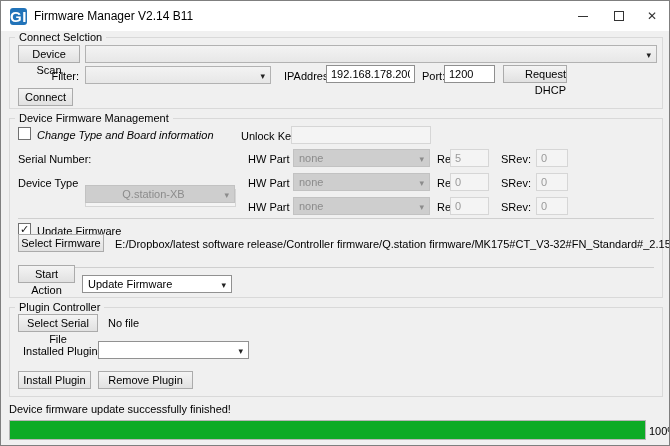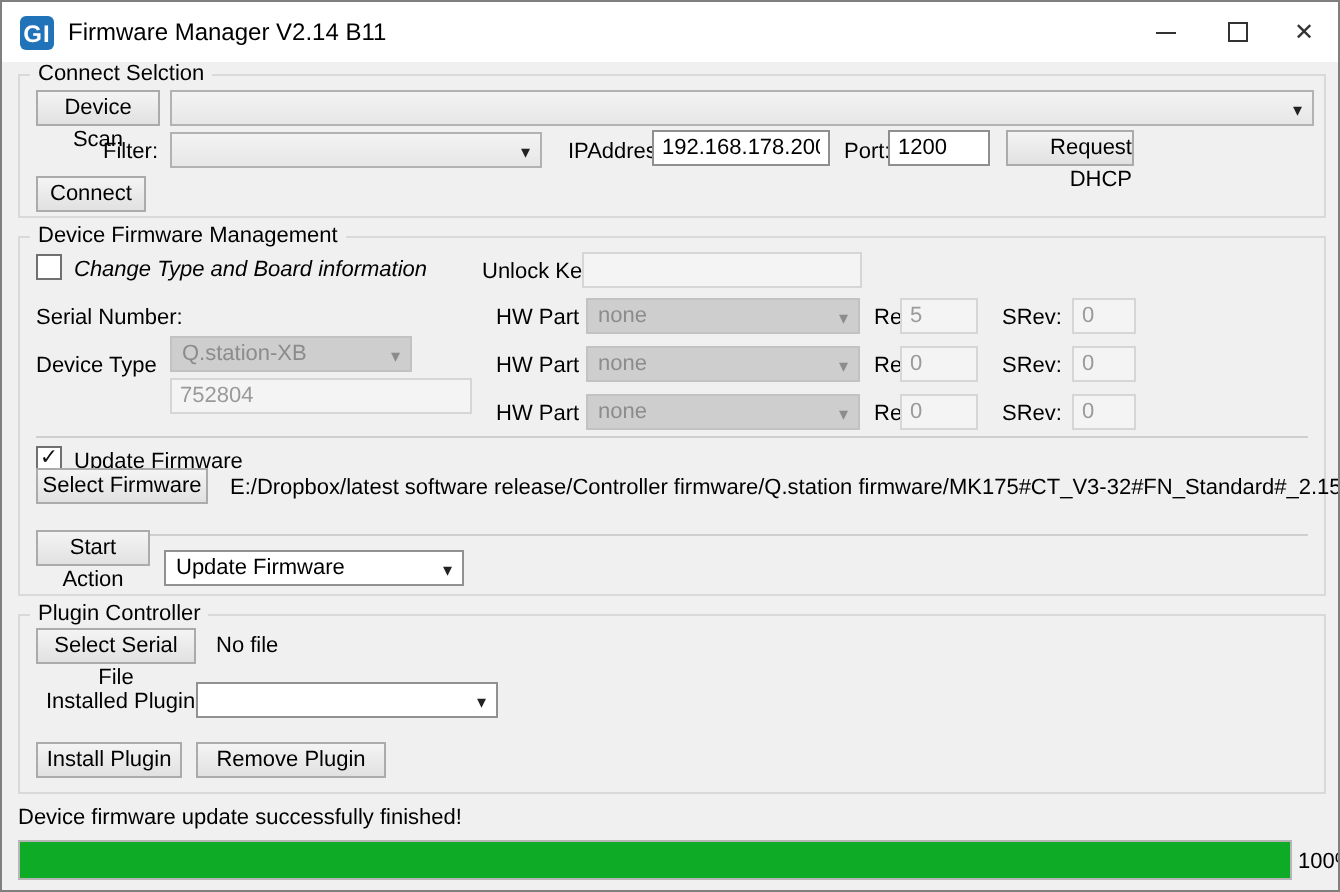--- a/index.html
+++ b/index.html
@@ -4,21 +4,21 @@
 <style>
   html,body{margin:0;padding:0;background:#cfcfcf;}
   .window{position:relative;width:670px;height:446px;background:#f0f0f0;
     border:1px solid #7f7f7f;box-sizing:border-box;overflow:hidden;
     font-family:"Liberation Sans",sans-serif;font-size:11px;color:#000;}
   .window *{box-sizing:border-box;}
 
   
   .titlebar{position:absolute;left:0;top:0;right:0;height:30px;background:#ffffff;}
   .app-icon{position:absolute;left:9px;top:7px;width:17px;height:17px;border-radius:3px;
-    background:#2173b9;color:#fff;font-weight:bold;font-size:12px;
+    background:#2173b9;color:#fff;font-weight:bold;font-size:15px;
     display:flex;align-items:center;justify-content:center;letter-spacing:0.5px;}
   .title-text{position:absolute;left:33px;top:8px;font-size:12px;white-space:nowrap;}
   .winbtn{position:absolute;top:0;width:36px;height:30px;display:flex;
     align-items:center;justify-content:center;color:#333;}
   .min-glyph{display:block;width:10px;height:1px;background:#333;}
   .max-glyph{display:block;width:10px;height:10px;border:1px solid #333;}
   .close-glyph{font-size:12px;line-height:12px;}
 
   
   .groupbox{position:absolute;border:1px solid #d9d9d9;}
@@ -95,21 +95,21 @@
   <div class="grouplabel" style="left:14px;top:111px;">Device Firmware Management</div>
 
   <div class="checkbox" style="left:17px;top:126px;"></div>
   <div class="lbl" style="left:36px;top:128px;font-style:italic;">Change Type and Board information</div>
   <div class="lbl" style="left:240px;top:129px;">Unlock Key:</div>
   <input class="field dis" style="left: 290px; top: 125px; width: 140px;" value="">
 
   <div class="lbl" style="left:17px;top:152px;">Serial Number:</div>
   <input class="field dis" style="left: 84px; top: 148px; width: 151px; margin-top: 40px;" value="752804">
   <div class="lbl" style="left:17px;top:176px;">Device Type</div>
-  <div class="combo dis" style="left:84px;top:167px;width:121px;">
+  <div class="combo dis" style="left:84px;top:184px;width:150px;text-align:center;">
     <span>Q.station-XB</span>
     <span class="arrow">▾</span>
   </div>
 
   <div class="lbl" style="left:247px;top:152px;">HW Part 1:</div>
   <div class="combo dis" style="left:292px;top:148px;width:137px;">
     <span>none</span>
     <span class="arrow">▾</span>
   </div>
   <div class="lbl" style="left:436px;top:152px;">Rev:</div>

